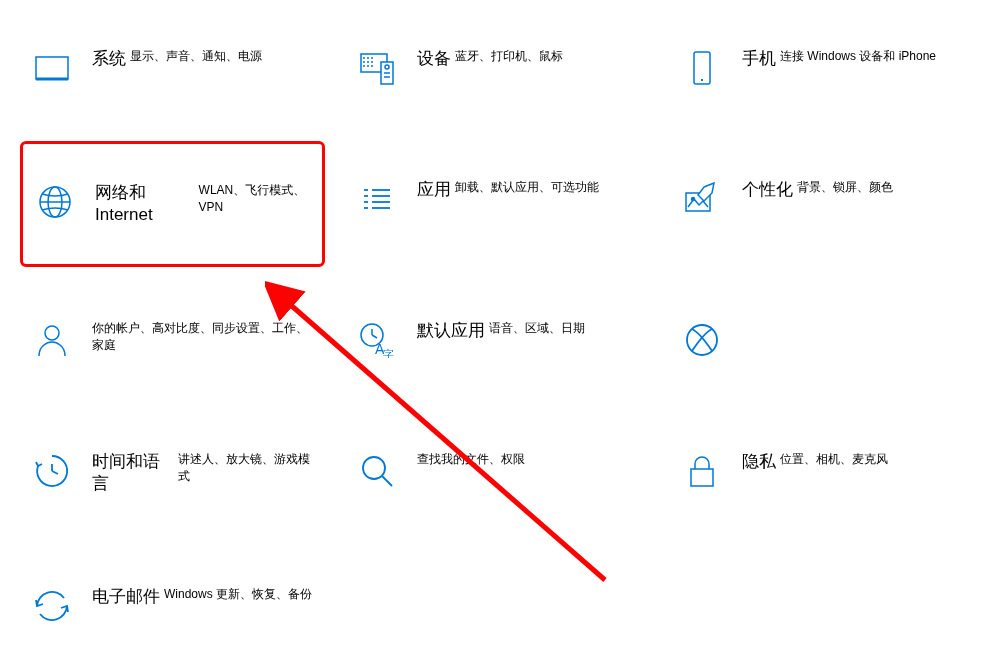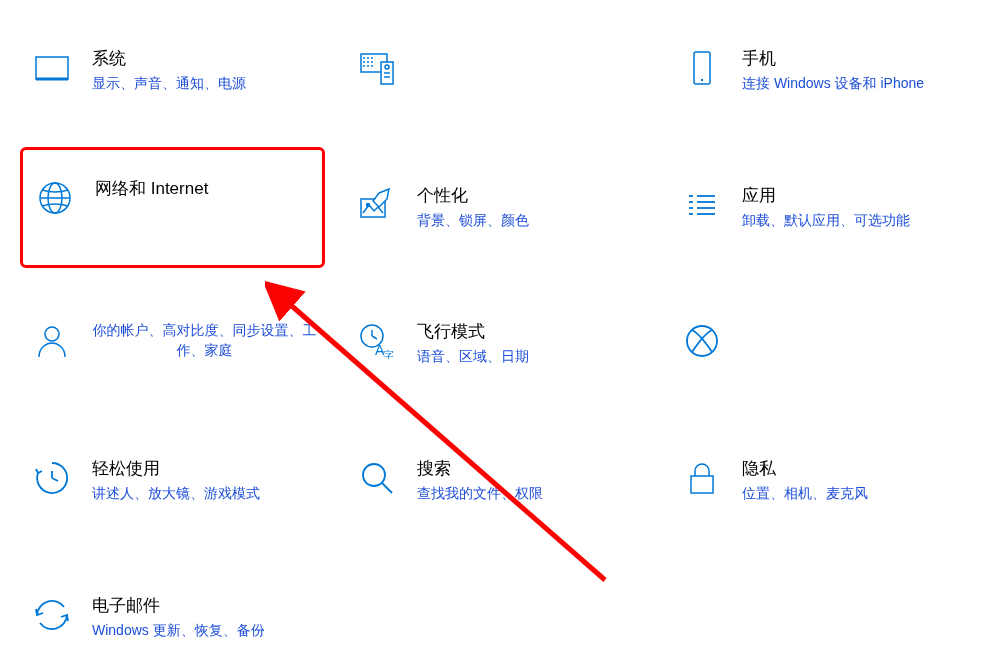--- a/index.html
+++ b/index.html
@@ -34,38 +34,37 @@
       justify-content: center;
       color: #0078d7;
     }
     .icon-box svg {
       width: 36px;
       height: 36px;
       stroke: #0078d7;
     }
     .text-col {
       display: flex;
-      flex-direction: column;
+      flex-direction: row;
       gap: 4px;
     }
     .item-title {
       font-size: 17px;
       color: #000;
       line-height: 1.3;
     }
     .item-subtitle {
-      font-size: 14px;
-      color: #1d4ed8;
+      font-size: 12px;
+      color: #000000;
       line-height: 1.4;
-      text-align: center;
     }
     .highlighted {
       border: 3px solid #fc0303;
       border-radius: 6px;
-      padding: 28px 8px 38px 12px;
+      padding: 38px 8px 38px 12px;
       margin: -30px 0;
     }
     .arrow-overlay {
       position: absolute;
       left: 265px;
       top: 280px;
       pointer-events: none;
     }
   </style>
 </head>
@@ -98,20 +97,24 @@
           <line x1="12" y1="12" x2="14" y2="12"></line>
         <line x1="4" y1="16" x2="6" y2="16"></line>
           <line x1="8" y1="16" x2="10" y2="16"></line>
           <line x1="12" y1="16" x2="14" y2="16"></line>
         <rect x="22" y="12" width="12" height="22" fill="#fff"></rect>
         <circle cx="28" cy="17" r="2"></circle>
           <line x1="25" y1="23" x2="31" y2="23"></line>
           <line x1="25" y1="27" x2="31" y2="27"></line>
       </svg>
     </span>
+    <div class="text-col">
+      <span class="item-title">设备</span>
+      <span class="item-subtitle">蓝牙、打印机、鼠标</span>
+    </div>
   </div>
 
   <div class="settings-item">
     <span class="icon-box">
       <svg viewBox="0 0 36 36" fill="none" stroke-width="1.5">
           <rect x="10" y="2" width="16" height="32" rx="2"></rect>
           <line x1="17" y1="30" x2="19" y2="30" stroke-width="2"></line>
         </svg>
     </span>
     <div class="text-col">
@@ -125,35 +128,21 @@
       <svg viewBox="0 0 36 36" fill="none" stroke-width="1.5">
         <circle cx="18" cy="18" r="15"></circle>
         <ellipse cx="18" cy="18" rx="7" ry="15"></ellipse>
         <line x1="3" y1="18" x2="33" y2="18"></line>
         <path d="M5 10 Q18 14 31 10" fill="none"></path>
         <path d="M5 26 Q18 22 31 26" fill="none"></path>
       </svg>
     </span>
     <div class="text-col">
       <span class="item-title">网络和 Internet</span>
-    </div>
-  </div>
-
-  <div class="settings-item">
-    <span class="icon-box">
-      <svg viewBox="0 0 36 36" fill="none" stroke-width="1.5">
-        <rect x="2" y="12" width="24" height="18"></rect>
-        <path d="M4 26 l6 -8 l5 6 l4 -4 l5 6" fill="none"></path>
-        <circle cx="9" cy="18" r="1.5" fill="#0078d7"></circle>
-        <path d="M20 6 l10 -4 l-2 10 l-8 8 l-6 -6 z" fill="#fff"></path>
-      </svg>
-    </span>
-    <div class="text-col">
-      <span class="item-title">个性化</span>
-      <span class="item-subtitle">背景、锁屏、颜色</span>
+      <span class="item-subtitle">WLAN、飞行模式、VPN</span>
     </div>
   </div>
 
   <div class="settings-item">
     <span class="icon-box">
       <svg viewBox="0 0 36 36" fill="none" stroke-width="1.8">
         <line x1="5" y1="9" x2="9" y2="9"></line>
           <line x1="13" y1="9" x2="31" y2="9"></line>
         <line x1="5" y1="15" x2="9" y2="15"></line>
           <line x1="13" y1="15" x2="31" y2="15"></line>
@@ -165,41 +154,56 @@
     </span>
     <div class="text-col">
       <span class="item-title">应用</span>
       <span class="item-subtitle">卸载、默认应用、可选功能</span>
     </div>
   </div>
 
   <div class="settings-item">
     <span class="icon-box">
       <svg viewBox="0 0 36 36" fill="none" stroke-width="1.5">
+        <rect x="2" y="12" width="24" height="18"></rect>
+        <path d="M4 26 l6 -8 l5 6 l4 -4 l5 6" fill="none"></path>
+        <circle cx="9" cy="18" r="1.5" fill="#0078d7"></circle>
+        <path d="M20 6 l10 -4 l-2 10 l-8 8 l-6 -6 z" fill="#fff"></path>
+      </svg>
+    </span>
+    <div class="text-col">
+      <span class="item-title">个性化</span>
+      <span class="item-subtitle">背景、锁屏、颜色</span>
+    </div>
+  </div>
+
+  <div class="settings-item">
+    <span class="icon-box">
+      <svg viewBox="0 0 36 36" fill="none" stroke-width="1.5">
           <circle cx="18" cy="11" r="7"></circle>
           <path d="M5 34 c0 -10 8 -14 13 -14 s13 4 13 14"></path>
         </svg>
     </span>
     <div class="text-col">
       <span class="item-subtitle">你的帐户、高对比度、同步设置、工作、家庭</span>
     </div>
   </div>
 
   <div class="settings-item">
     <span class="icon-box">
       <svg viewBox="0 0 36 36" fill="none" stroke-width="1.5">
         <circle cx="13" cy="13" r="11"></circle>
         <line x1="13" y1="7" x2="13" y2="13"></line>
           <line x1="13" y1="13" x2="18" y2="16"></line>
         <text x="16" y="32" font-size="14" fill="#0078d7" stroke="none" font-family="sans-serif">A</text>
         <text x="24" y="36" font-size="11" fill="#0078d7" stroke="none" font-family="sans-serif">字</text>
       </svg>
     </span>
     <div class="text-col">
-      <span class="item-title">飞行模式</span>
+      <span class="item-title">默认应用</span>
       <span class="item-subtitle">语音、区域、日期</span>
     </div>
   </div>
 
   <div class="settings-item">
     <span class="icon-box">
       <svg viewBox="0 0 36 36" fill="none" stroke-width="1.8">
         <circle cx="18" cy="18" r="15"></circle>
         <path d="M8 7 C14 10 22 20 28 29" fill="none"></path>
         <path d="M28 7 C22 10 14 20 8 29" fill="none"></path>
@@ -210,34 +214,33 @@
   <div class="settings-item">
     <span class="icon-box">
       <svg viewBox="0 0 36 36" fill="none" stroke-width="1.8">
         <path d="M18 3 a15 15 0 1 1 -14 10" fill="none"></path>
         <polyline points="2,9 4,13 8,11" fill="none"></polyline>
         <line x1="18" y1="11" x2="18" y2="18"></line>
           <line x1="18" y1="18" x2="24" y2="21"></line>
       </svg>
     </span>
     <div class="text-col">
-      <span class="item-title">轻松使用</span>
+      <span class="item-title">时间和语言</span>
       <span class="item-subtitle">讲述人、放大镜、游戏模式</span>
     </div>
   </div>
 
   <div class="settings-item">
     <span class="icon-box">
       <svg viewBox="0 0 36 36" fill="none" stroke-width="1.8">
           <circle cx="15" cy="15" r="11"></circle>
           <line x1="23" y1="23" x2="33" y2="33"></line>
         </svg>
     </span>
     <div class="text-col">
-      <span class="item-title">搜索</span>
       <span class="item-subtitle">查找我的文件、权限</span>
     </div>
   </div>
 
   <div class="settings-item">
     <span class="icon-box">
       <svg viewBox="0 0 36 36" fill="none" stroke-width="1.5">
         <rect x="7" y="16" width="22" height="17"></rect>
         <path d="M11 16 v-5 a7 7 0 0 1 14 0 v5"></path>
       </svg>

